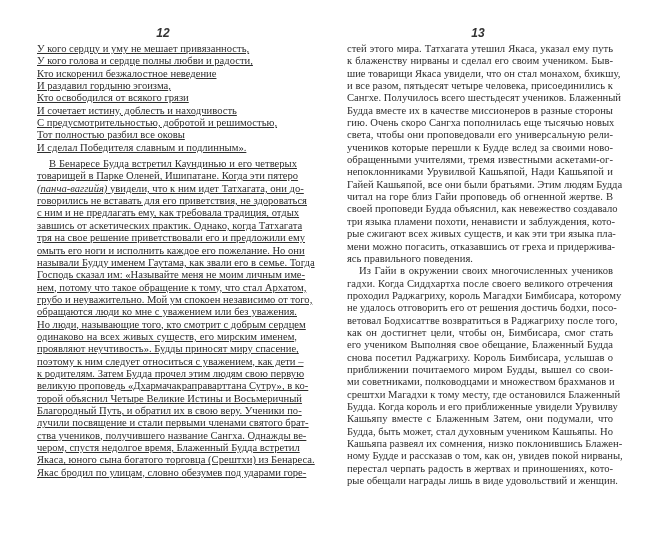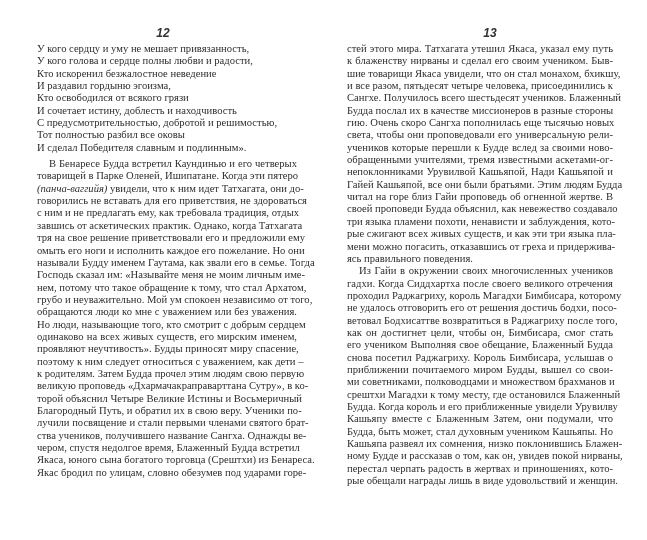--- a/index.html
+++ b/index.html
@@ -33,31 +33,31 @@
       top: 26px;
       font-family: "Liberation Sans", "DejaVu Sans", sans-serif;
       font-style: italic;
       font-weight: bold;
       font-size: 12px;
       color: #333;
       text-align: center;
       width: 40px;
     }
     .page.left .page-number  { left: 143px; }
-    .page.right .page-number { left: 148px; }
+    .page.right .page-number { left: 136px; }
 
     .text-block {
       position: absolute;
       top: 43px;
       font-size: 10.6px;
       line-height: 12.35px;
       text-align: justify;
       hyphens: manual;
     }
-    .page.left .text-block  { left: 37px; width: 260px; }
+    .page.left .text-block  { left: 37px; width: 260px; text-decoration: underline; }
     .page.right .text-block { left: 25px; width: 266px; }
 
     .line {
       display: block;
       white-space: nowrap;
       text-align-last: justify;
       text-align: justify;
       height: 12.35px;
       overflow: visible;
     }
@@ -123,21 +123,21 @@
   <div class="page right">
     <div class="page-number">13</div>
 
     <div class="text-block">
       <div>
         <span class="line">стей этого мира. Татхагата утешил Якаса, указал ему путь</span>
         <span class="line">к блаженству нирваны и сделал его своим учеником. Быв-</span>
         <span class="line">шие товарищи Якаса увидели, что он стал монахом, бхикшу,</span>
         <span class="line">и все разом, пятьдесят четыре человека, присоединились к</span>
         <span class="line">Сангхе. Получилось всего шестьдесят учеников. Блаженный</span>
-        <span class="line">Будда послал их в качестве миссионеров в разные стороны</span>
+        <span class="line">Будда вместе их в качестве миссионеров в разные стороны</span>
         <span class="line">гию. Очень скоро Сангха пополнилась еще тысячью новых</span>
         <span class="line">света, чтобы они проповедовали его универсальную рели-</span>
         <span class="line">учеников которые перешли к Будде вслед за своими ново-</span>
         <span class="line">обращенными учителями, тремя известными аскетами-ог-</span>
         <span class="line">непоклонниками Урувилвой Кашьяпой, Нади Кашьяпой и</span>
         <span class="line">Гайей Кашьяпой, все они были братьями. Этим людям Будда</span>
         <span class="line">читал на горе близ Гайи проповедь об огненной жертве. В</span>
         <span class="line">своей проповеди Будда объяснил, как невежество создавало</span>
         <span class="line">три языка пламени похоти, ненависти и заблуждения, кото-</span>
         <span class="line">рые сжигают всех живых существ, и как эти три языка пла-</span>

